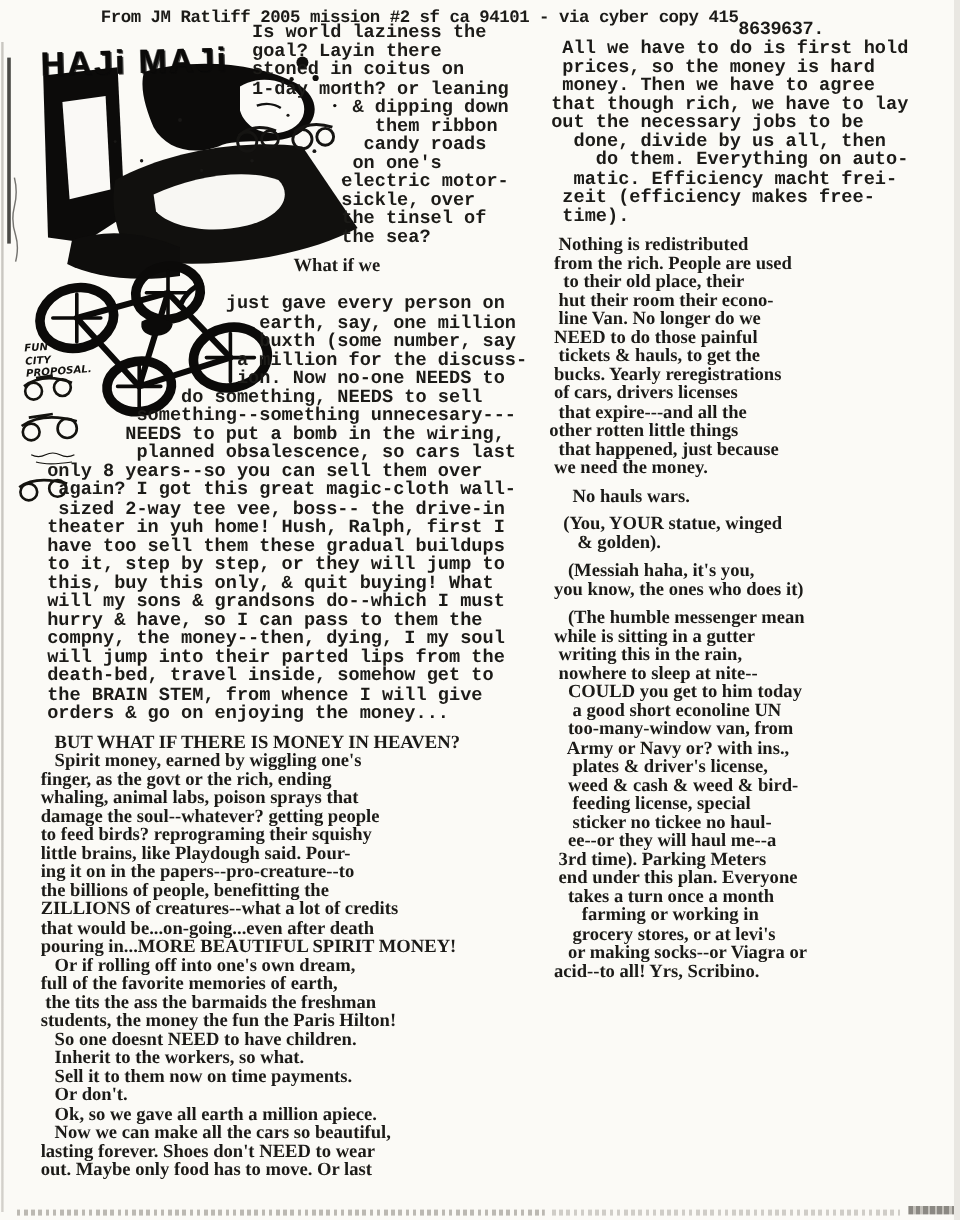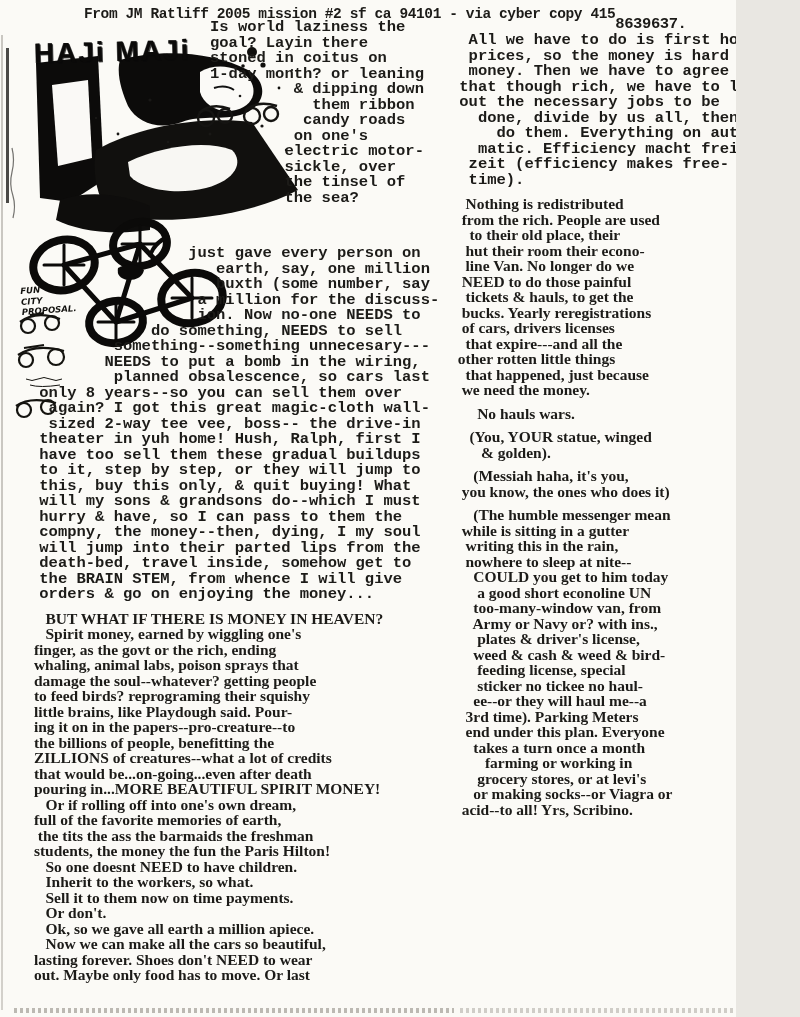--- a/index.html
+++ b/index.html
@@ -1,17 +1,17 @@
 <!DOCTYPE html>
 <html><head>
 <meta charset="utf-8">
 <style>
   html,body{margin:0;padding:0;background:#e9e7e2;}
   .page{
-    position:relative;width:736px;height:1017px;overflow:hidden;
+    position:relative;width:795px;height:1017px;overflow:hidden;
     background:#fbfaf6;
     font-family:"Liberation Mono",monospace;
     color:#1c1b18;
   }
   .type{
     position:absolute;white-space:pre;
     font-size:15.5px;line-height:15.5px;font-weight:700;
     letter-spacing:0px;
   }
   .para + .para{margin-top:8px;font-family:Liberation Serif, serif;}
@@ -137,21 +137,21 @@
 goal? Layin there
 stoned in coitus on
 1-day month? or leaning
          &amp; dipping down
            them ribbon
           candy roads
          on one's
         electric motor-
         sickle, over
         the tinsel of
-        the sea?</div></div>
+        the sea?</div><div class="para">         What if we</div></div>
   <div class="type leftcol"><div class="para">                 just gave every person on
                     earth, say, one million
                     buxth (some number, say
                   a million for the discuss-
                   ion. Now no-one NEEDS to
              do something, NEEDS to sell
          something--something unnecesary---
         NEEDS to put a bomb in the wiring,
          planned obsalescence, so cars last
  only 8 years--so you can sell them over

